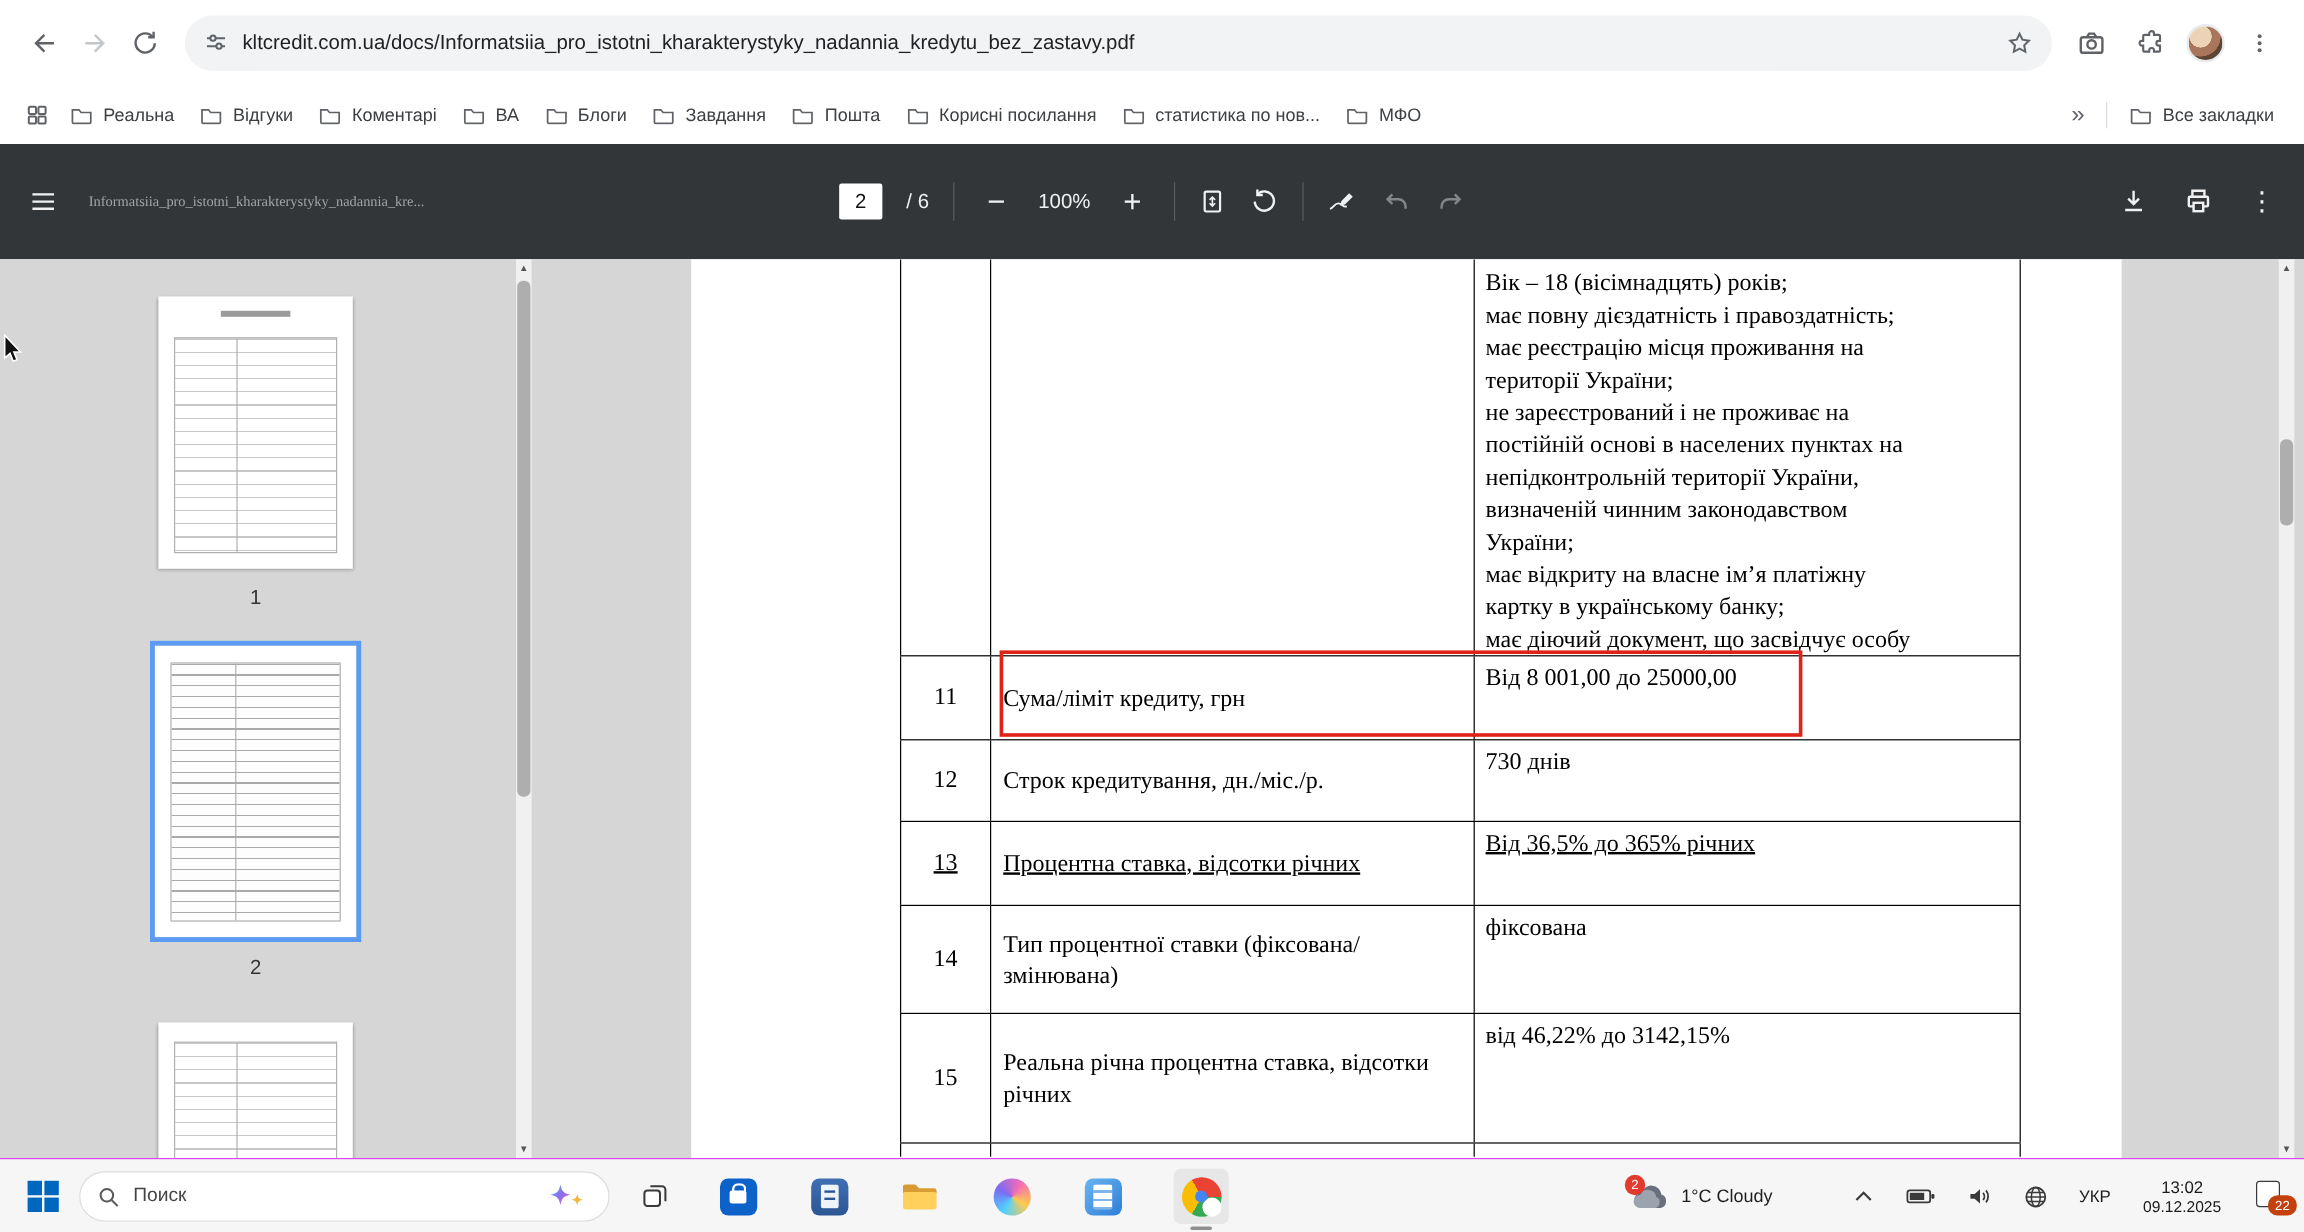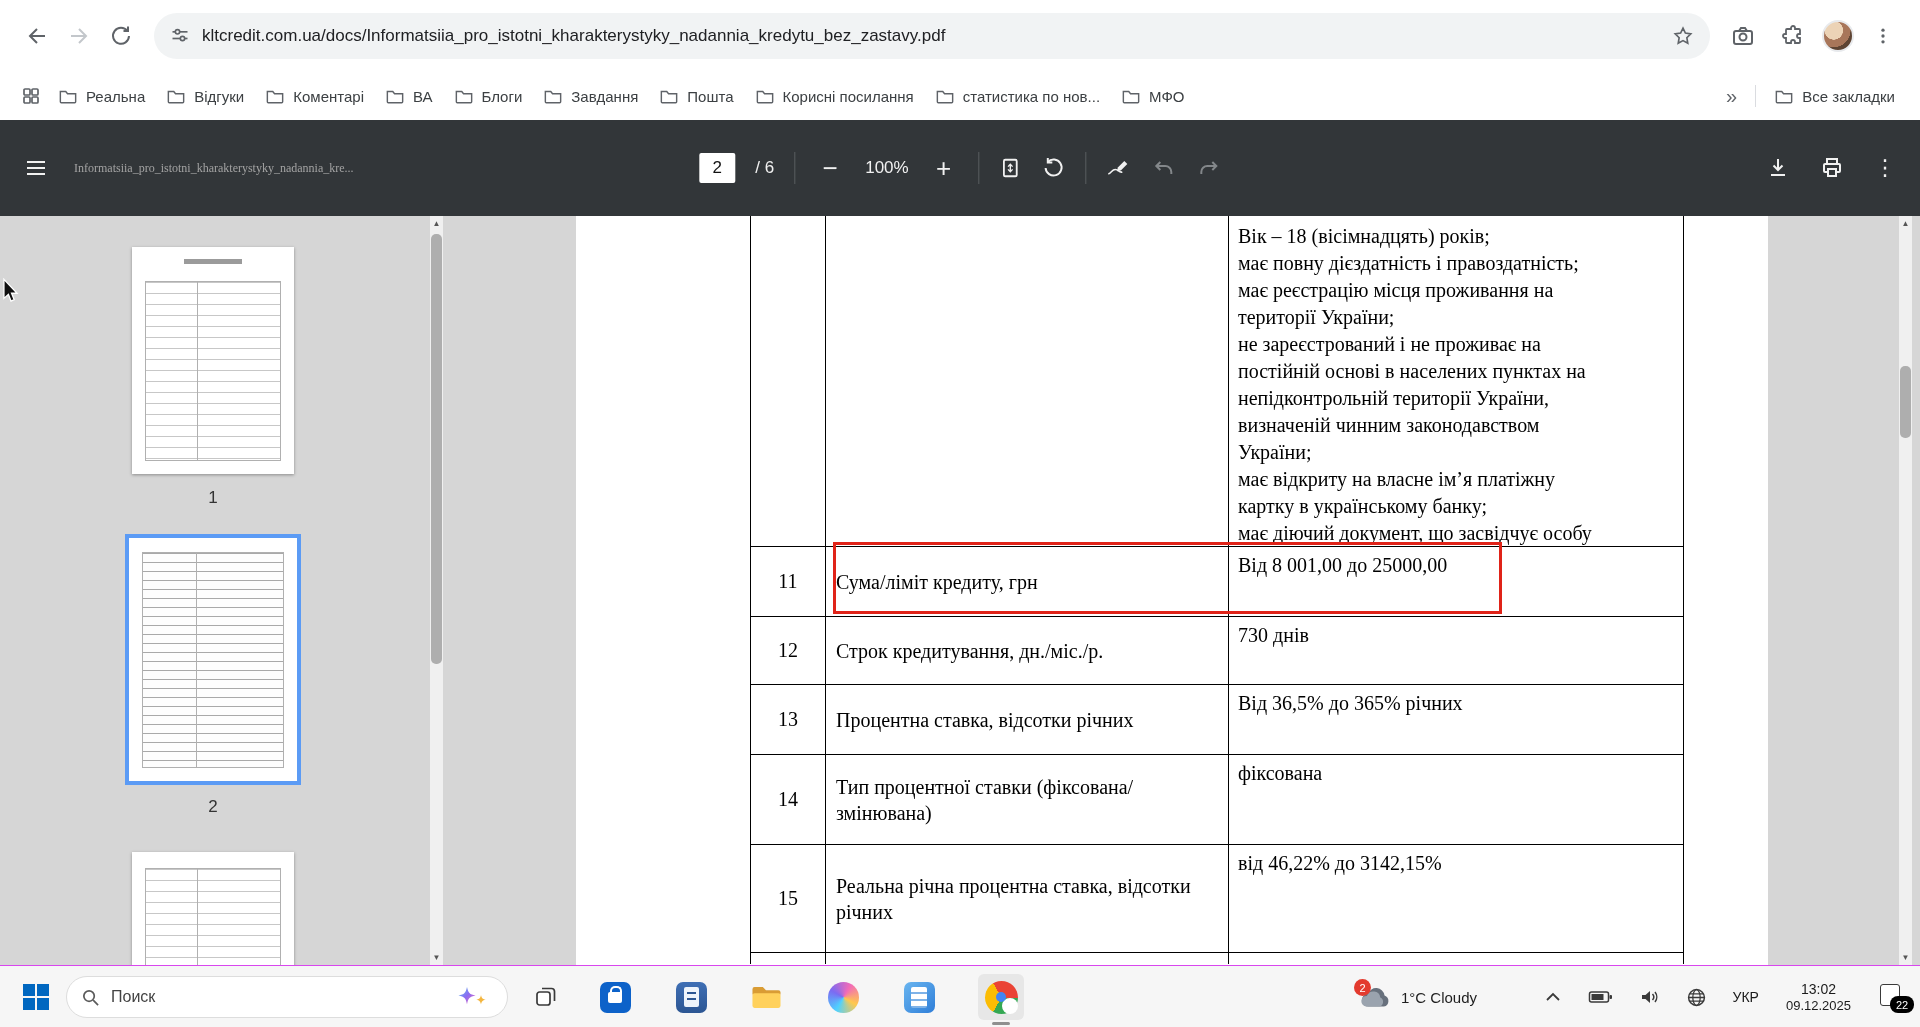--- a/index.html
+++ b/index.html
@@ -53,21 +53,21 @@
 
   .doc-page { position:absolute; left:576px; top:0; width:1192px; height:749px; background:#fff; overflow:hidden; }
   .doc-table { position:absolute; left:174px; top:0; width:934px; font-family:"Liberation Serif", serif; color:#000;border-radius:13px; }
   .t-elig, .t-row, .t-stub { display:flex; }
   .t-elig, .t-row { border-bottom:1px solid #000; }
   .c1 { width:76px; border-left:1px solid #000; border-right:1px solid #000; display:flex; align-items:center; justify-content:center; font-size:20px; }
   .c2 { width:403px; border-right:1px solid #000; display:flex; align-items:center; padding:4px 10px; font-size:20px; line-height:26px; }
   .c3 { width:455px; border-right:1px solid #000; padding:5px 9px; font-size:20px; line-height:27px; }
   .t-elig { height:331px; }
   .t-elig .c3 { white-space:pre-line; padding-top:7px; }
-  .r0 { height:70px; } .r1 { height:68px; } .r2 { height:70px; } .r3 { height:90px; } .r4 { height:108px; }
+  .r0 { height:70px; } .r1 { height:68px; } .r2 { height:70px;text-decoration:underline; } .r3 { height:90px; } .r4 { height:108px; }
   .t-stub { height:11px; }
   .t-stub .c1, .t-stub .c2, .t-stub .c3 { border-bottom:none; }
   .hl-box { position:absolute; left:257px; top:326px; width:669px; height:72px; border:3px solid #e02318; pointer-events:none; }
 
   
   .taskbar { position:absolute; left:0; bottom:0; width:1920px; height:62px; background:#f6f6f6; border-top:1px solid #d946ef; }
   .tb-left { position:absolute; left:16px; top:0; height:62px; display:flex; align-items:center; }
   .start { width:40px; height:40px; display:flex; align-items:center; justify-content:center; }
   .win { display:grid; grid-template-columns:12px 12px; grid-template-rows:12px 12px; gap:2px; }
   .win div { background:#0067c0; }
@@ -99,21 +99,21 @@
   .w-badge { position:absolute; left:-6px; top:-6px; width:17px; height:17px; border-radius:50%; background:#e33a2e; color:#fff; font-size:11px; display:flex; align-items:center; justify-content:center; }
   .weather-label { font-size:15px; color:#1e1e1e; }
 
   .tray { position:absolute; right:8px; top:0; height:62px; display:flex; align-items:center; gap:27px; }
   .lang { font-size:14px; color:#1b1b1b; }
   .clock { text-align:center; color:#1b1b1b; }
   .clock .t { font-size:14px; line-height:18px; }
   .clock .d { font-size:13px; line-height:16px; }
   .notif { position:relative; width:34px; height:30px; }
   .notif-doc { position:absolute; left:2px; top:2px; width:20px; height:22px; border:1.6px solid #3a3a3a; border-radius:3px; background:#fff; }
-  .notif-badge { position:absolute; right:-2px; bottom:-1px; min-width:24px; height:17px; padding:0 4px; background:#000000; color:#fff; border-radius:8px; font-size:11px; display:flex; align-items:center; justify-content:center; }
+  .notif-badge { position:absolute; right:-2px; bottom:-1px; min-width:24px; height:17px; padding:0 4px; background:#c2410c; color:#fff; border-radius:8px; font-size:11px; display:flex; align-items:center; justify-content:center; }
 
   .cursor { position:absolute; left:2px; top:278px; z-index:50; }
 </style>
 </head>
 <body>
 
 <div class="stage">
 
   <div class="topbar">
     <div class="nav-ic">

